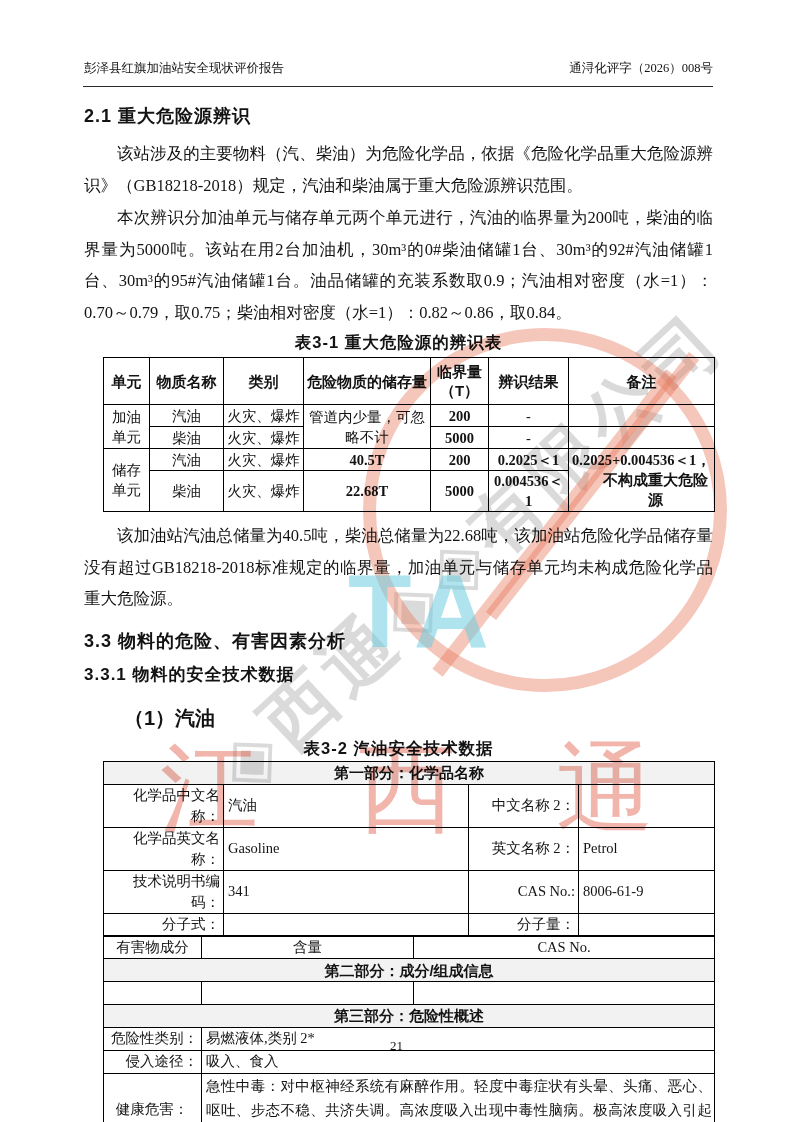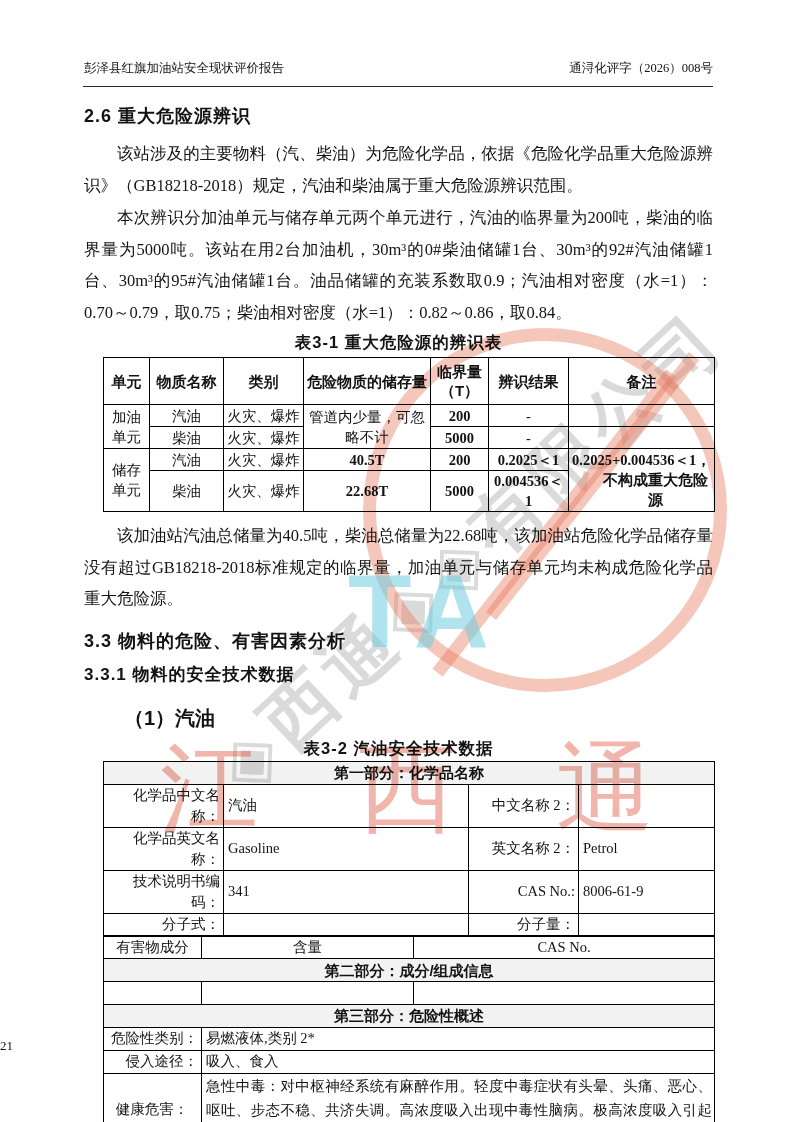--- a/index.html
+++ b/index.html
@@ -36,21 +36,21 @@
   
   .t2{margin-top:-1.6px;}
   .t2 td{height:22px;line-height:21px;}
   .t2 .part-title{font-family:"Liberation Sans","DejaVu Sans",sans-serif;font-weight:bold;
                   text-align:center;font-size:15px;background:#f2f2f2;}
   .t2 .lbl{text-align:right;padding-right:3px;}
   .t2 .val{text-align:left;padding-left:4px;}
   .t2 .ctr{text-align:center;}
   .t2 .health-val{height:48px;vertical-align:top;line-height:24px;text-align:justify;}
   
-  .pagenum{position:absolute;left:0;top:1038px;width:793px;font-size:13px;}
+  .pagenum{position:absolute;left:0;top:1038px;width:793px;text-align:center;font-size:13px;}
   
   .wm{position:absolute;left:0;top:0;width:793px;height:1122px;pointer-events:none;
       mix-blend-mode:multiply;z-index:6;}
   .wm-diag{position:absolute;left:70px;top:520px;width:800px;text-align:center;
            transform:rotate(-43deg);transform-origin:380px 40px;
            font-family:"Liberation Sans","DejaVu Sans",sans-serif;font-weight:bold;
            font-size:72px;letter-spacing:7px;color:rgba(148,148,148,0.34);white-space:nowrap;}
   .wm-circle{position:absolute;left:363px;top:328px;width:364px;height:364px;border-radius:50%;
              border:13px solid rgba(232,118,90,0.42);box-sizing:border-box;}
   .wm-slash{position:absolute;left:172px;top:-8px;width:13px;height:380px;
@@ -69,21 +69,21 @@
 <div class="page">
 
   <div class="hdr">
     <span>彭泽县红旗加油站安全现状评价报告</span>
     <span>通浔化评字（2026）008号</span>
   </div>
   <div class="hdr-rule"></div>
 
   <div class="content">
 
-    <div class="h-sec">2.6 重大危险源辨识</div>
+    <div class="h-sec">2.1 重大危险源辨识</div>
     <p class="body-par">该站涉及的主要物料（汽、柴油）为危险化学品，依据《危险化学品重大危险源辨识》（GB18218-2018）规定，汽油和柴油属于重大危险源辨识范围。</p>
     <p class="body-par">本次辨识分加油单元与储存单元两个单元进行，汽油的临界量为200吨，柴油的临界量为5000吨。该站在用2台加油机，30m³的0#柴油储罐1台、30m³的92#汽油储罐1台、30m³的95#汽油储罐1台。油品储罐的充装系数取0.9；汽油相对密度（水=1）：0.70～0.79，取0.75；柴油相对密度（水=1）：0.82～0.86，取0.84。</p>
 
     <div class="tbl-caption">表3-1 重大危险源的辨识表</div>
     <table class="t1">
       <colgroup>
         <col style="width:46px">
           <col style="width:74px">
           <col style="width:80px">
         <col style="width:127px">

